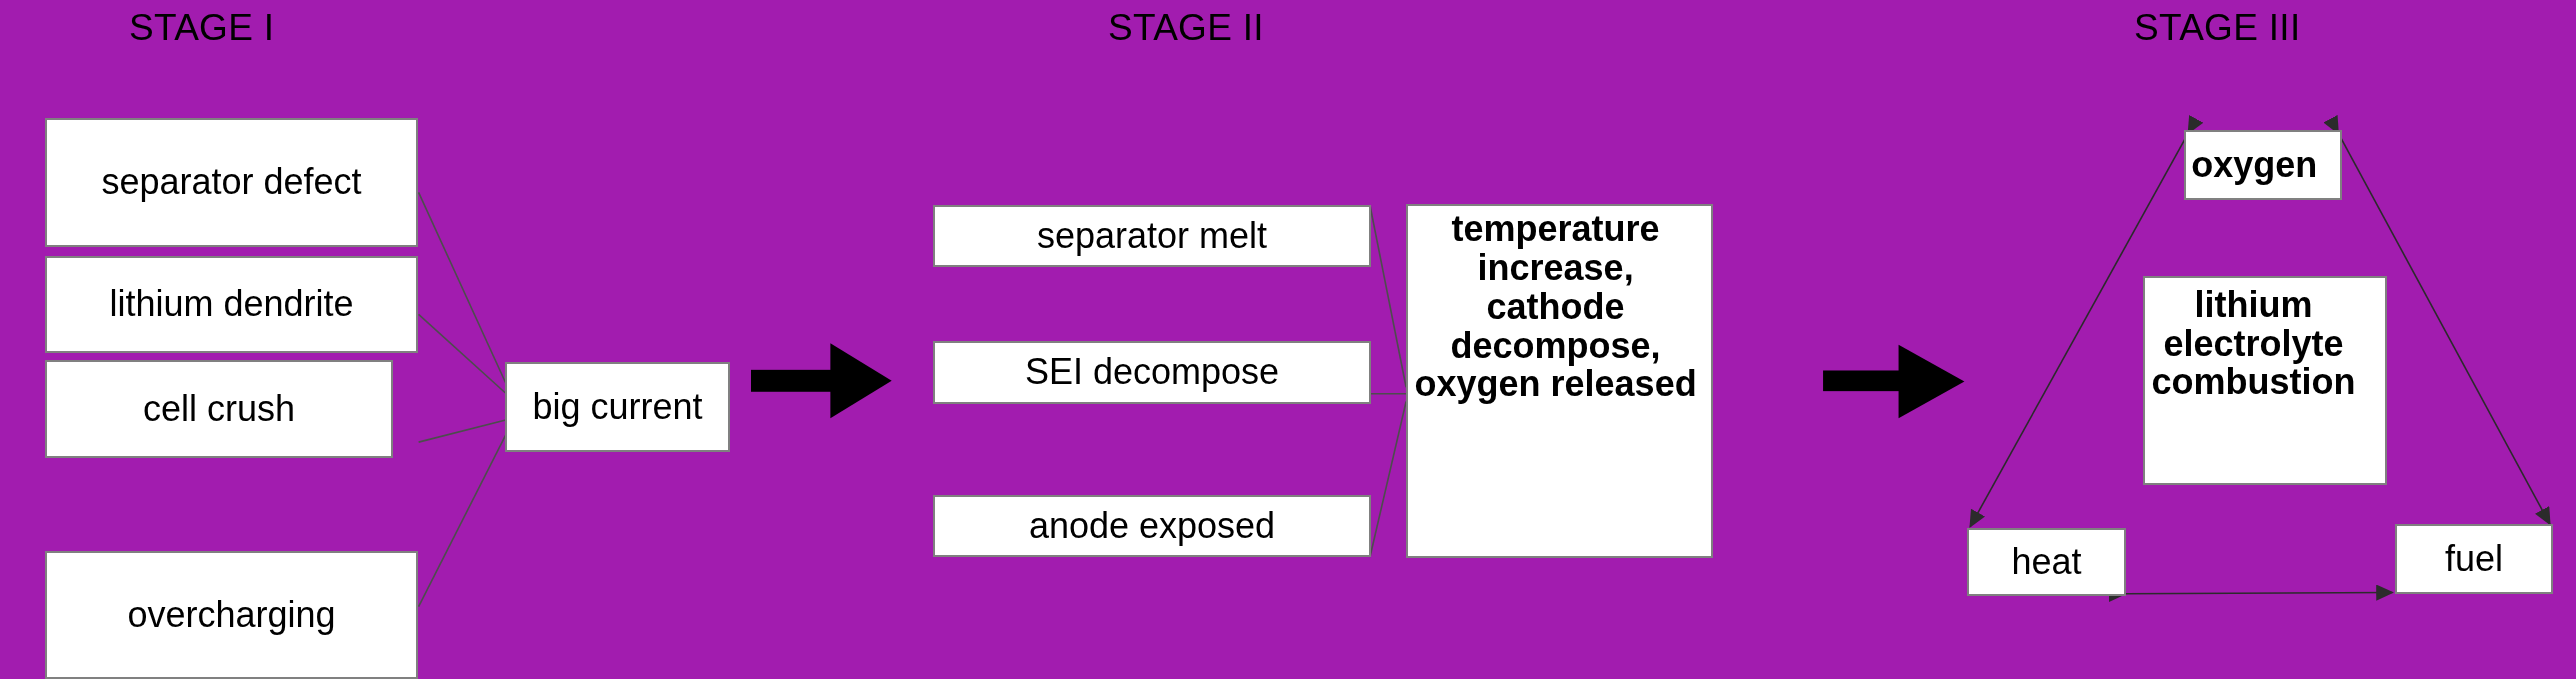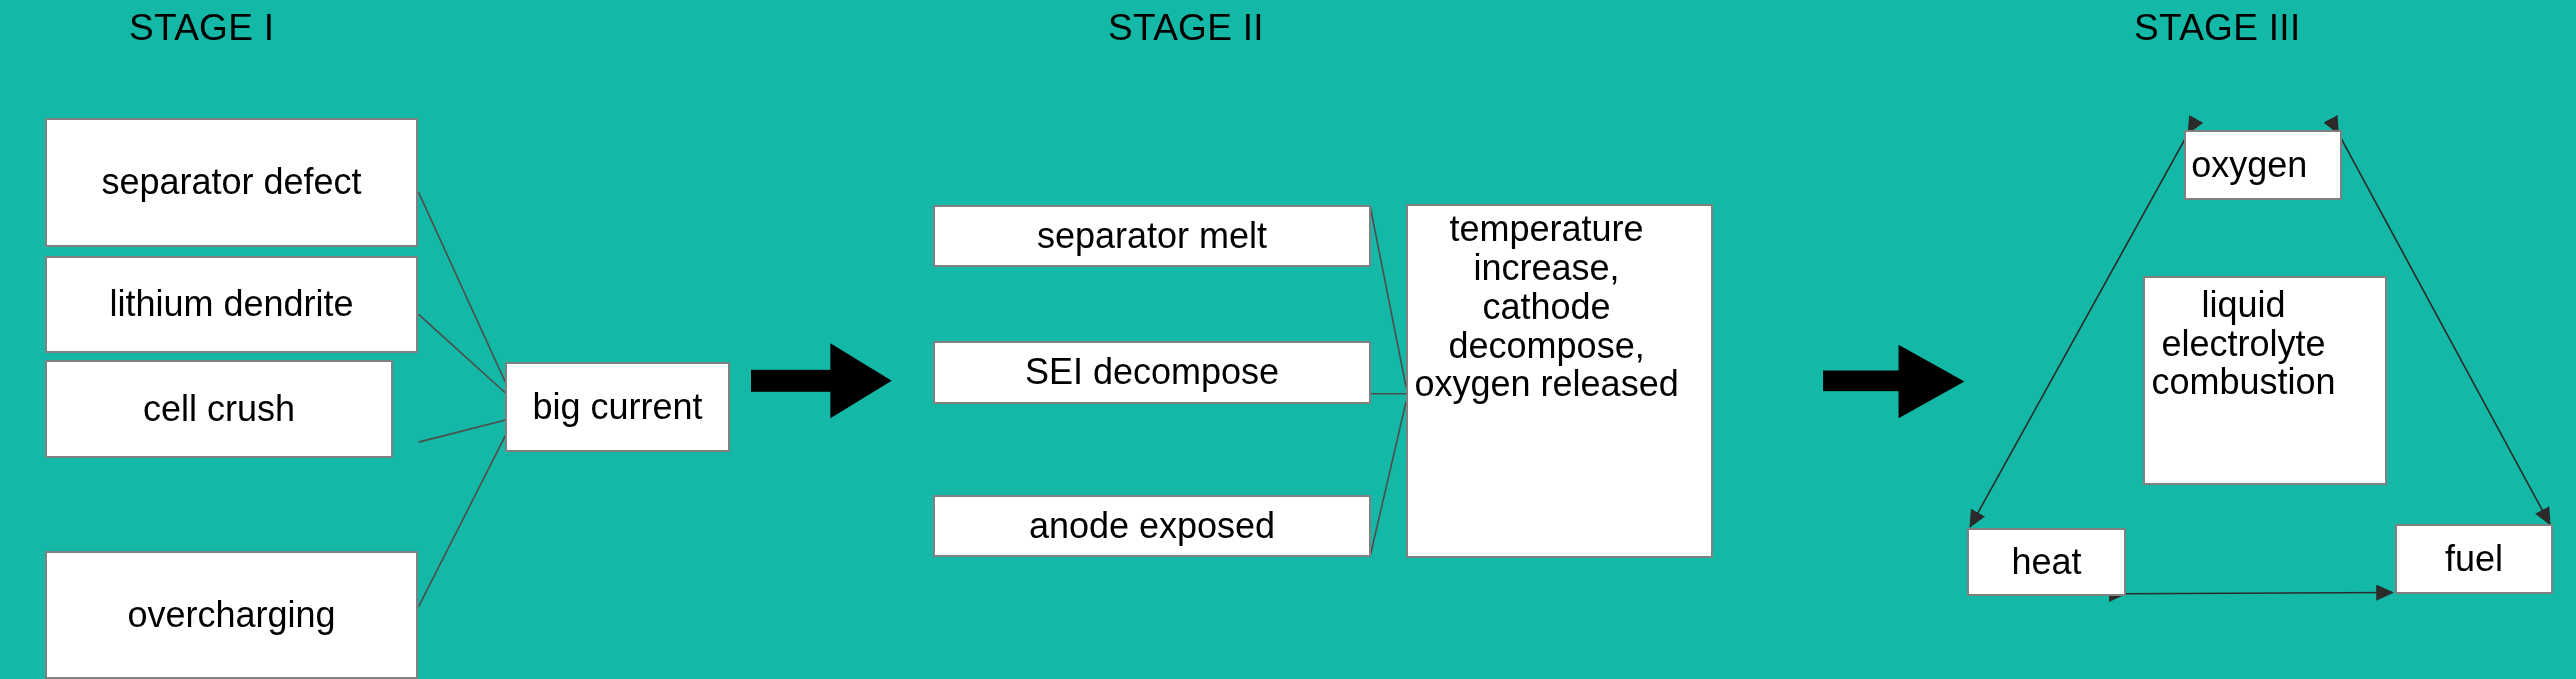--- a/index.html
+++ b/index.html
@@ -5,21 +5,21 @@
 <style>
   html, body {
     margin: 0;
     padding: 0;
     background: #ffffff;
   }
   #canvas {
     position: relative;
     width: 2576px;
     height: 679px;
-    background: #14b8a6;
+    background: #a21caf;
     font-family: "Liberation Sans", sans-serif;
     overflow: hidden;
   }
   .stage-title {
     position: absolute;
     font-size: 37px;
     color: #000000;
     white-space: nowrap;
     letter-spacing: 0.3px;
     line-height: 1;
@@ -34,20 +34,21 @@
     display: flex;
     align-items: center;
     justify-content: center;
     line-height: 1.08;
     z-index: 3;
   }
   .node-box.align-left {
     justify-content: flex-start;
     align-items: flex-start;
     padding: 3.9px 0 0 6.5px;
+    font-weight: bold;
   }
   .node-box .txt {
     white-space: pre-line;
     display: block;
     text-align: center;
   }
   .svg-layer {
     position: absolute;
     left: 0;
     top: 0;
@@ -147,21 +148,21 @@
 oxygen released</span>
   </div>
 
   <div class="stage-title" style="left:2134px; top:9px;">STAGE III</div>
 
   <div class="node-box align-left" style="left:2184px; top:130px; width:158px; height:70px; padding:0 0 0 5.2px; align-items:center;">
     <span class="txt">oxygen</span>
   </div>
 
   <div class="node-box align-left" style="left:2143px; top:276px; width:244px; height:209px; padding:7.7px 0 0 6.5px;">
-    <span class="txt">liquid
+    <span class="txt">lithium
 electrolyte
 combustion</span>
   </div>
 
   <div class="node-box" style="left:2395px; top:524px; width:158px; height:70px;">
     <span class="txt">fuel</span>
   </div>
 
   <div class="node-box" style="left:1967px; top:528px; width:159px; height:68px;">
     <span class="txt">heat</span>

